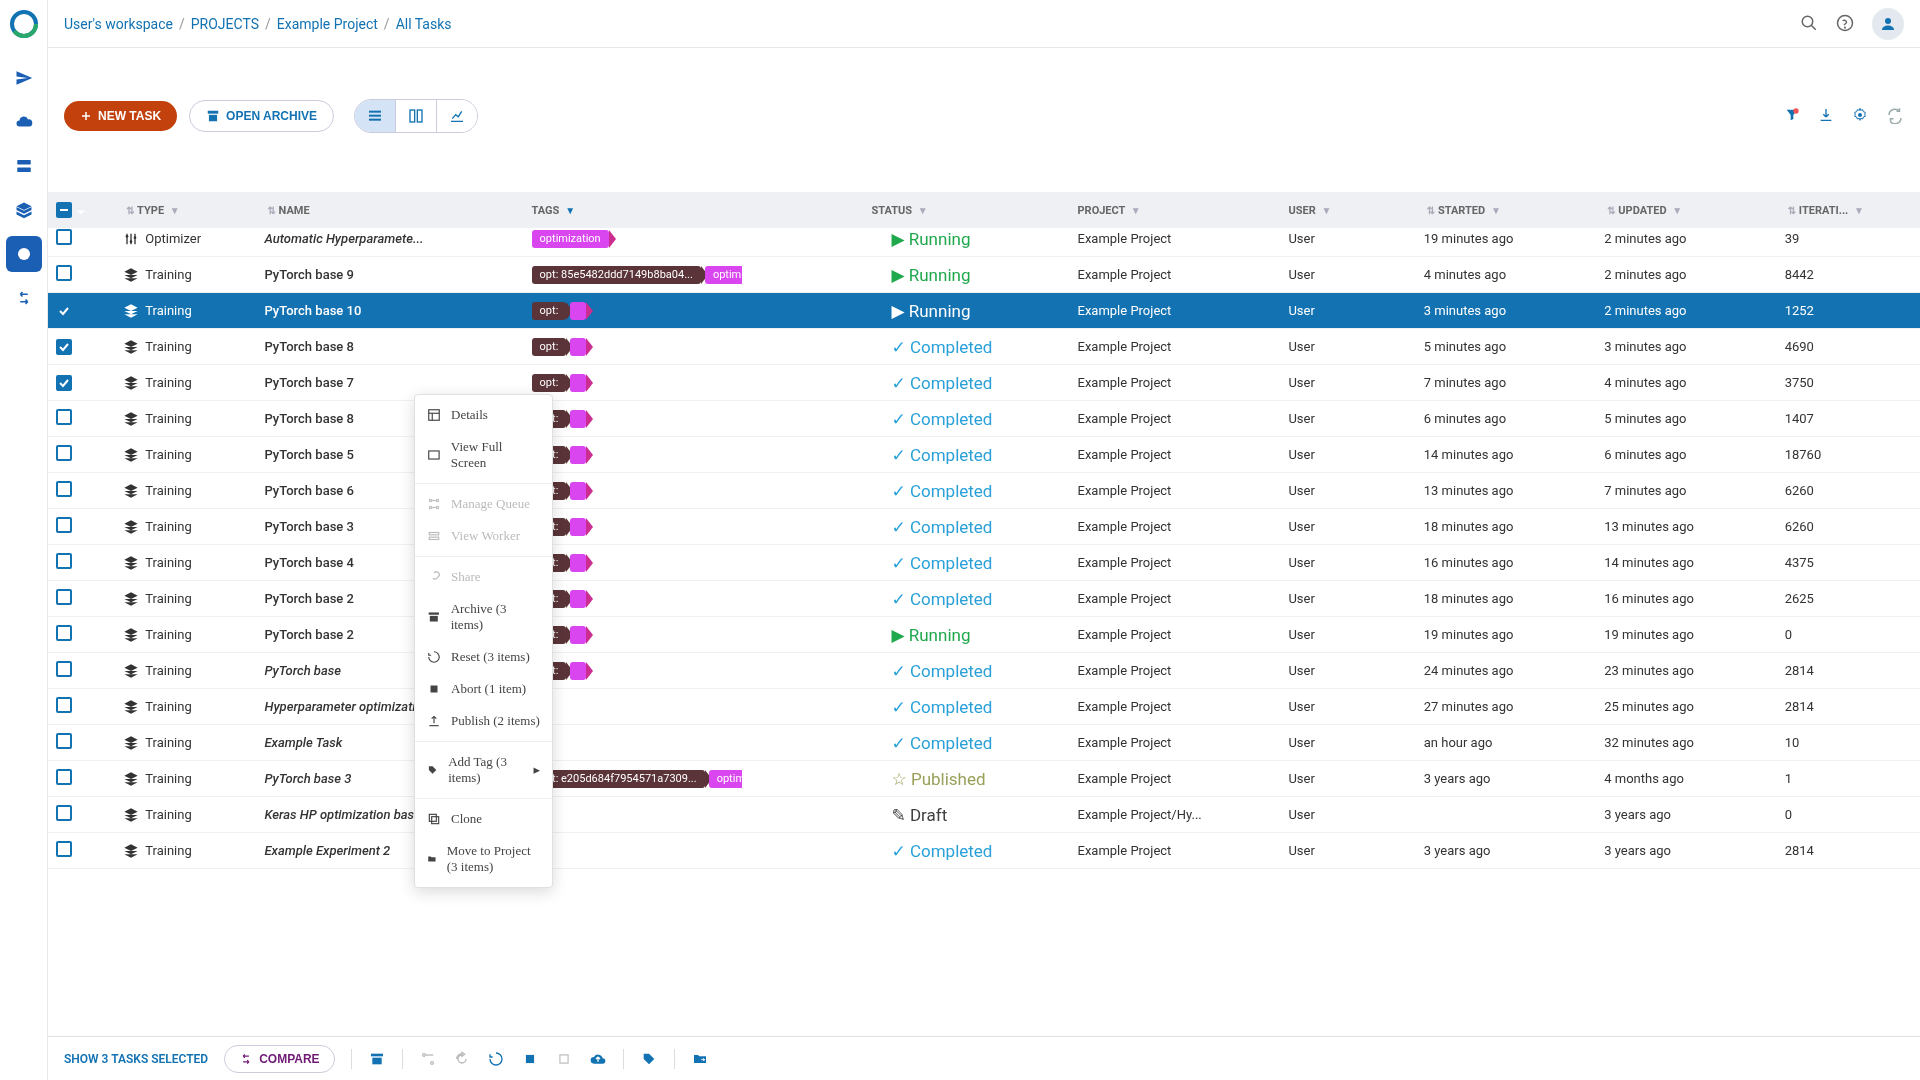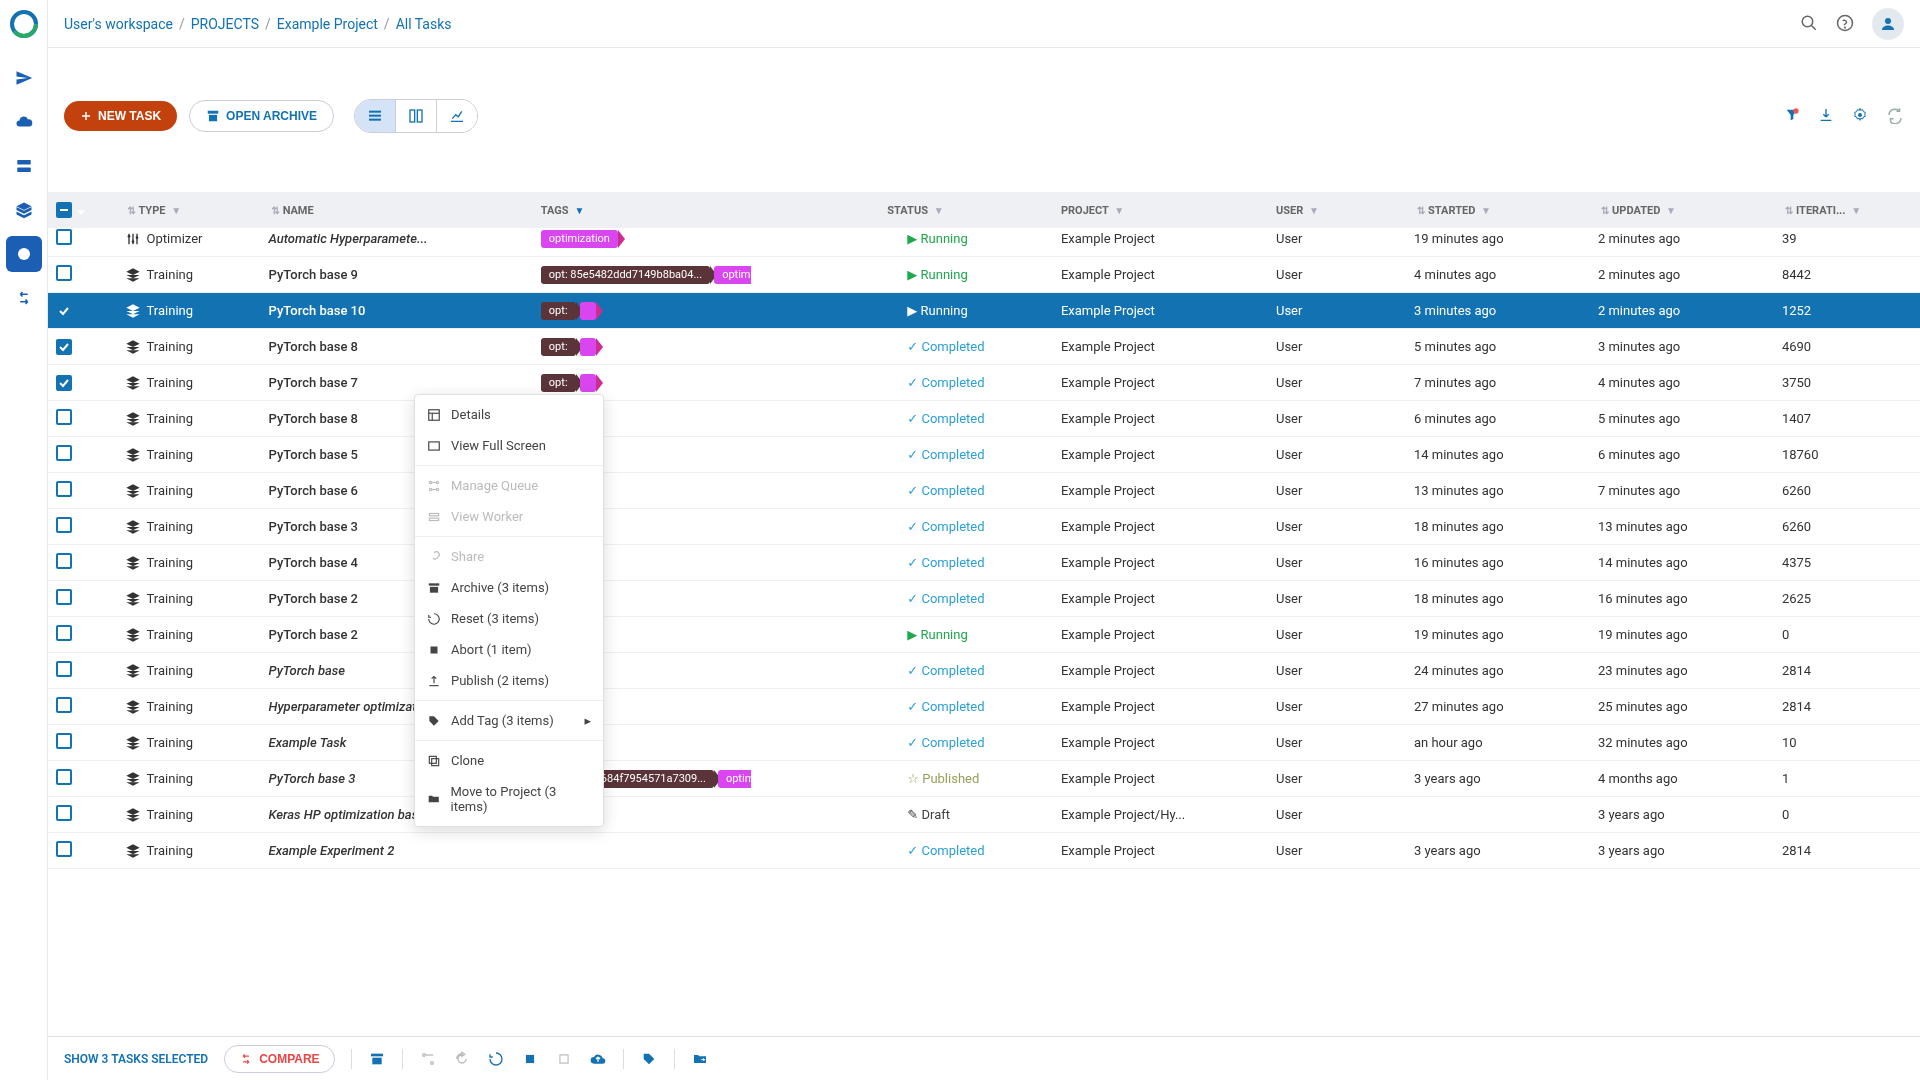--- a/index.html
+++ b/index.html
@@ -55,35 +55,35 @@
 .type-cell svg { flex-shrink: 0; }
 .name-cell { font-weight: 500; margin-top: 39px; }
 .name-cell.italic { font-style: italic; }
 
 .tag { display: inline-flex; align-items: center; font-size: 11px; color: #fff; border-radius: 3px; padding: 2px 8px 2px 8px; margin-right: 4px; position: relative; height: 18px; line-height:14px; }
 .tag::after { content: ""; position: absolute; right: -7px; top: 0; border-left: 7px solid; border-top: 9px solid transparent; border-bottom: 9px solid transparent; border-left-color: inherit; }
 .tag.pink { background: #d946ef; border-left-color: #cc2e90; }
 .tag.dark { background: #5a3438; border-left-color: #5a3438; }
 .tag-cell { display: flex; align-items: center; overflow: hidden; max-width: 210px; }
 
-.status-txt { font-size: 13px; display: inline-flex; align-items: center; gap: 4px; padding-left: 20px; }
+.status-txt { font-size: 17px; display: inline-flex; align-items: center; gap: 4px; padding-left: 20px; }
 .status-running { color: #1fa84c; }
 .status-completed { color: #2aa0d8; }
 .status-published { color: #9aa05a; }
 .status-draft { color: #404040; }
 
-.context-menu { position: absolute; left: 366px; top: 210px; width: 190px; background: #fff; border: 1px solid #e0e0e0; border-radius: 4px; box-shadow: 0 4px 16px rgba(0,0,0,0.15); z-index: 100; padding: 4px 0; font-size: 13px; }
+.context-menu { position: absolute; left: 366px; top: 210px; width: 139px; background: #fff; border: 1px solid #e0e0e0; border-radius: 4px; box-shadow: 0 4px 16px rgba(0,0,0,0.15); z-index: 100; padding: 4px 0; font-size: 13px; font-family: Liberation Serif, serif; }
 .menu-item { padding: 8px 12px; display: flex; align-items: center; gap: 10px; cursor: pointer; color: #444; }
 .menu-item.disabled { color: #bbb; cursor: default; }
 .menu-sep { height: 1px; background: #eee; margin: 4px 0; }
 .menu-item .arrow { margin-left: auto; }
 
 .footer { height: 44px; border-top: 1px solid #e0e0e0; background: #fff; display: flex; align-items: center; padding: 0 16px; gap: 16px; }
 .footer .sel-label { color: #1272b2; font-size: 12px; font-weight: 600; }
-.btn-compare { border: 1px solid #ccd; background: #fff; border-radius: 16px; padding: 6px 14px; font-size: 12px; font-weight: 600; color: #ef4444; display: flex; align-items: flex-start; gap: 6px; cursor: pointer; }
+.btn-compare { border: 1px solid #ccd; background: #fff; border-radius: 16px; padding: 6px 14px; font-size: 12px; font-weight: 600; color: #701a75; display: flex; align-items: flex-start; gap: 6px; cursor: pointer; }
 .footer-sep { width: 1px; height: 20px; background: #ddd; }
 .footer-icon { color: #1272b2; cursor: pointer; width:18px; height:18px; display:flex; align-items:center; justify-content:center; }
 .footer-icon.muted { color: #bbb; }
 
 .col-chk{width:40px;} .col-type{width:90px;} .col-name{width:160px;} .col-tags{width:220px;} .col-status{width:90px;} .col-project{width:114px;} .col-user{width:90px;} .col-started{width:120px;} .col-updated{width:120px;} .col-iter{width:80px;}
 </style>
 </head>
 <body>
 
 <div class="app">

